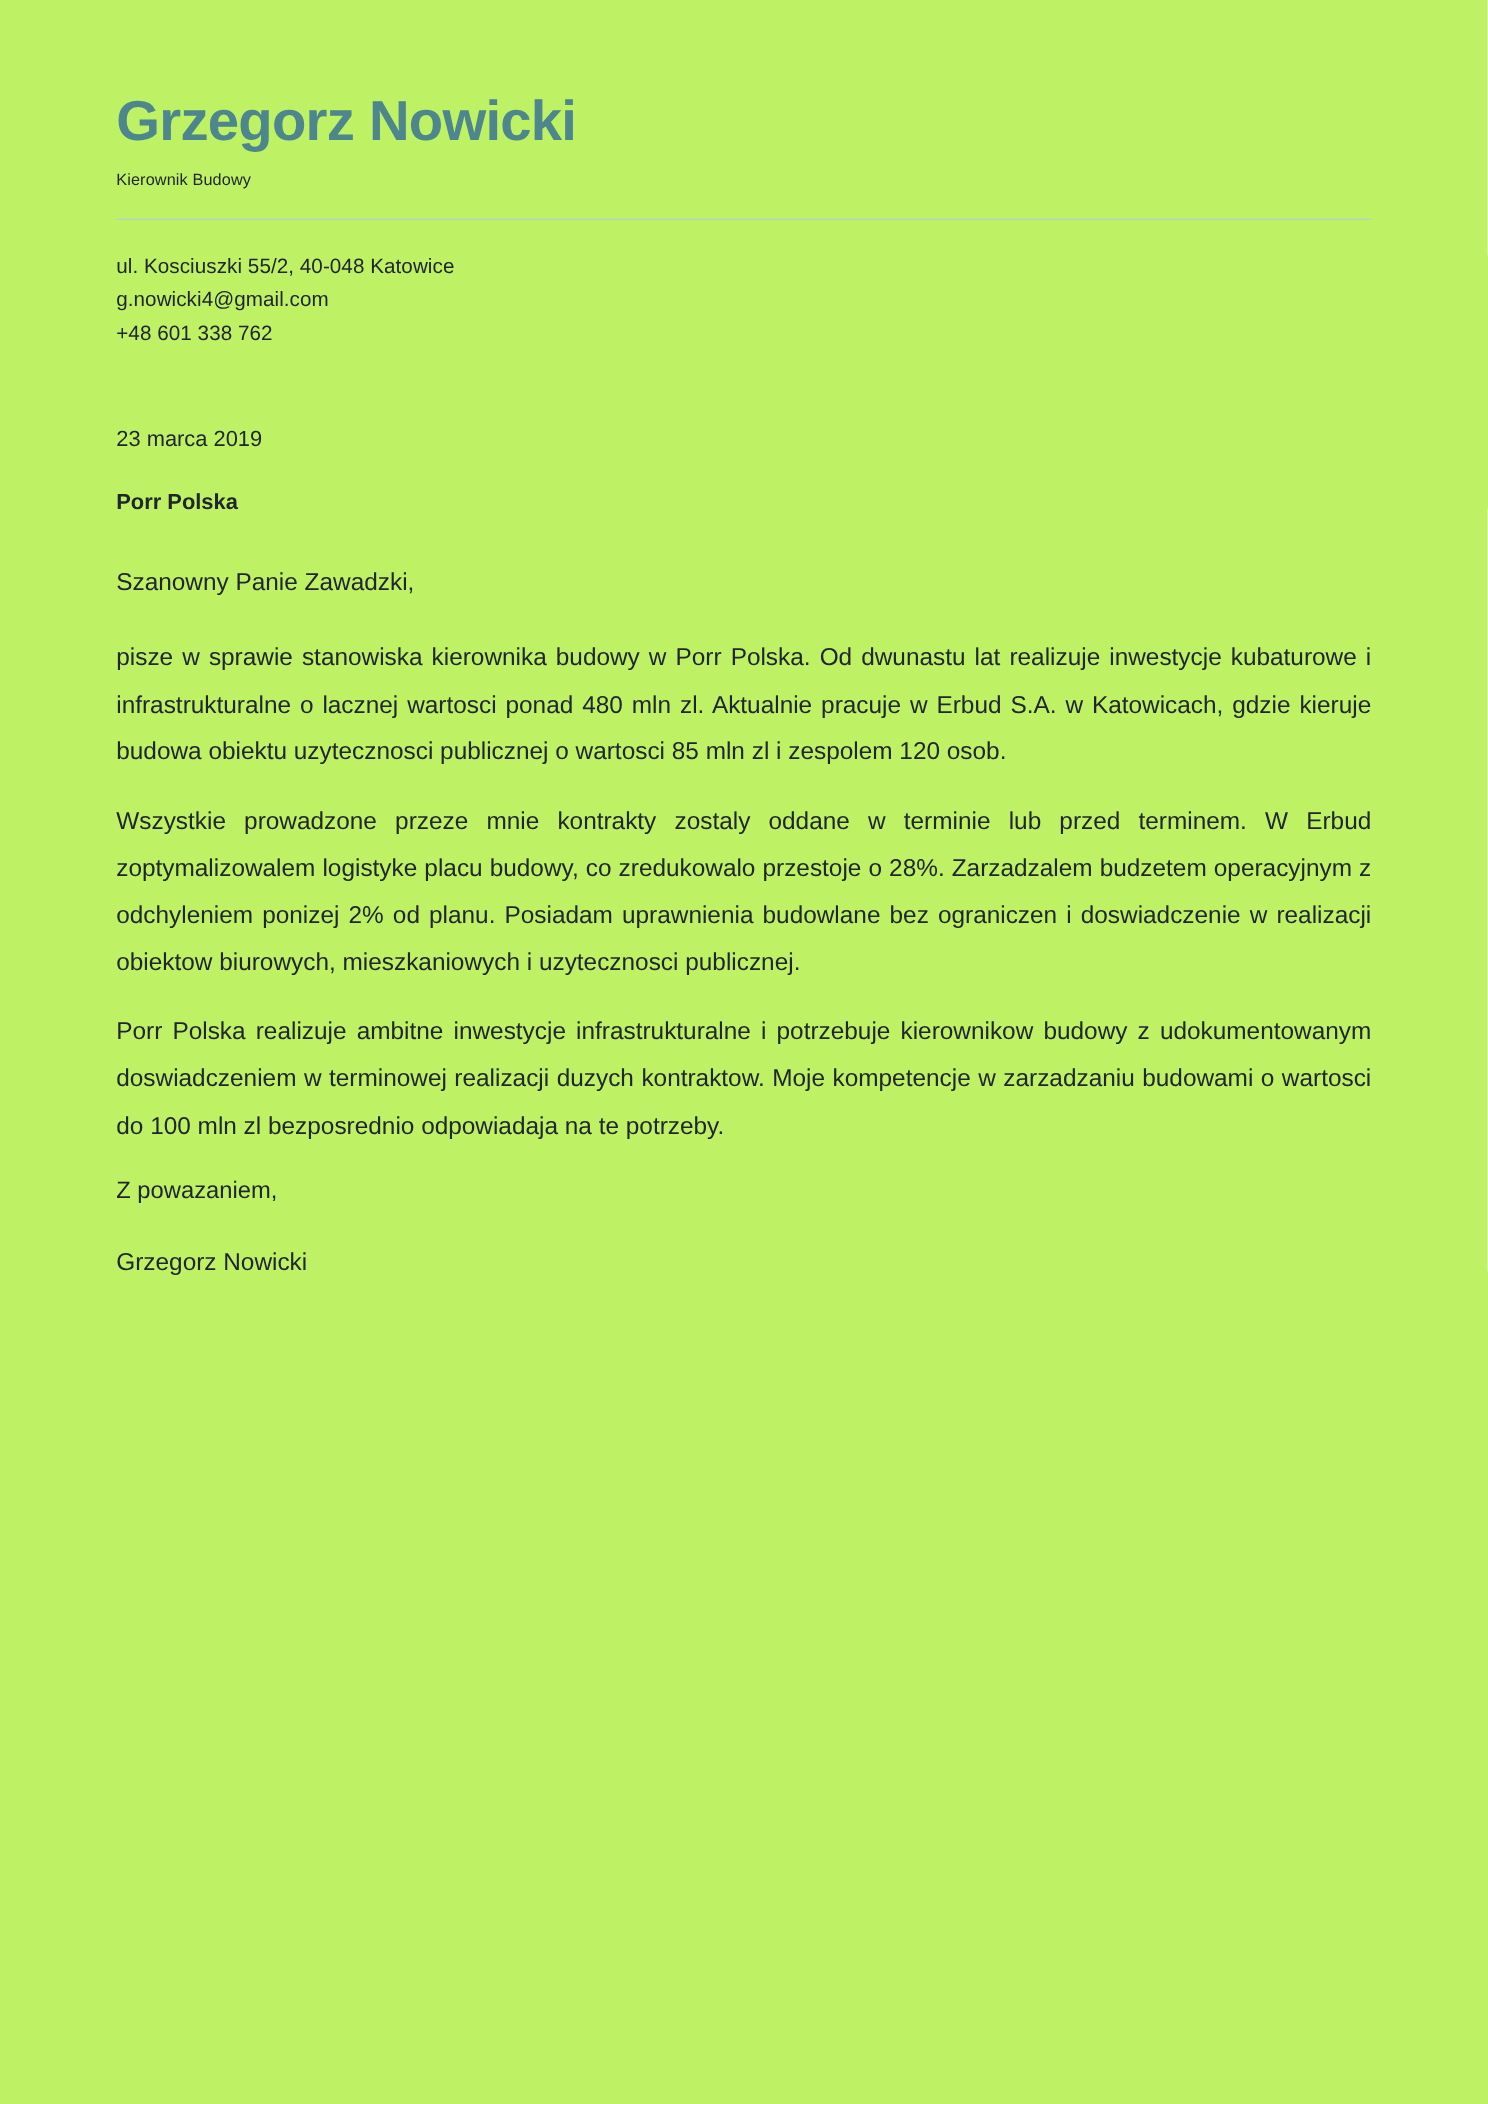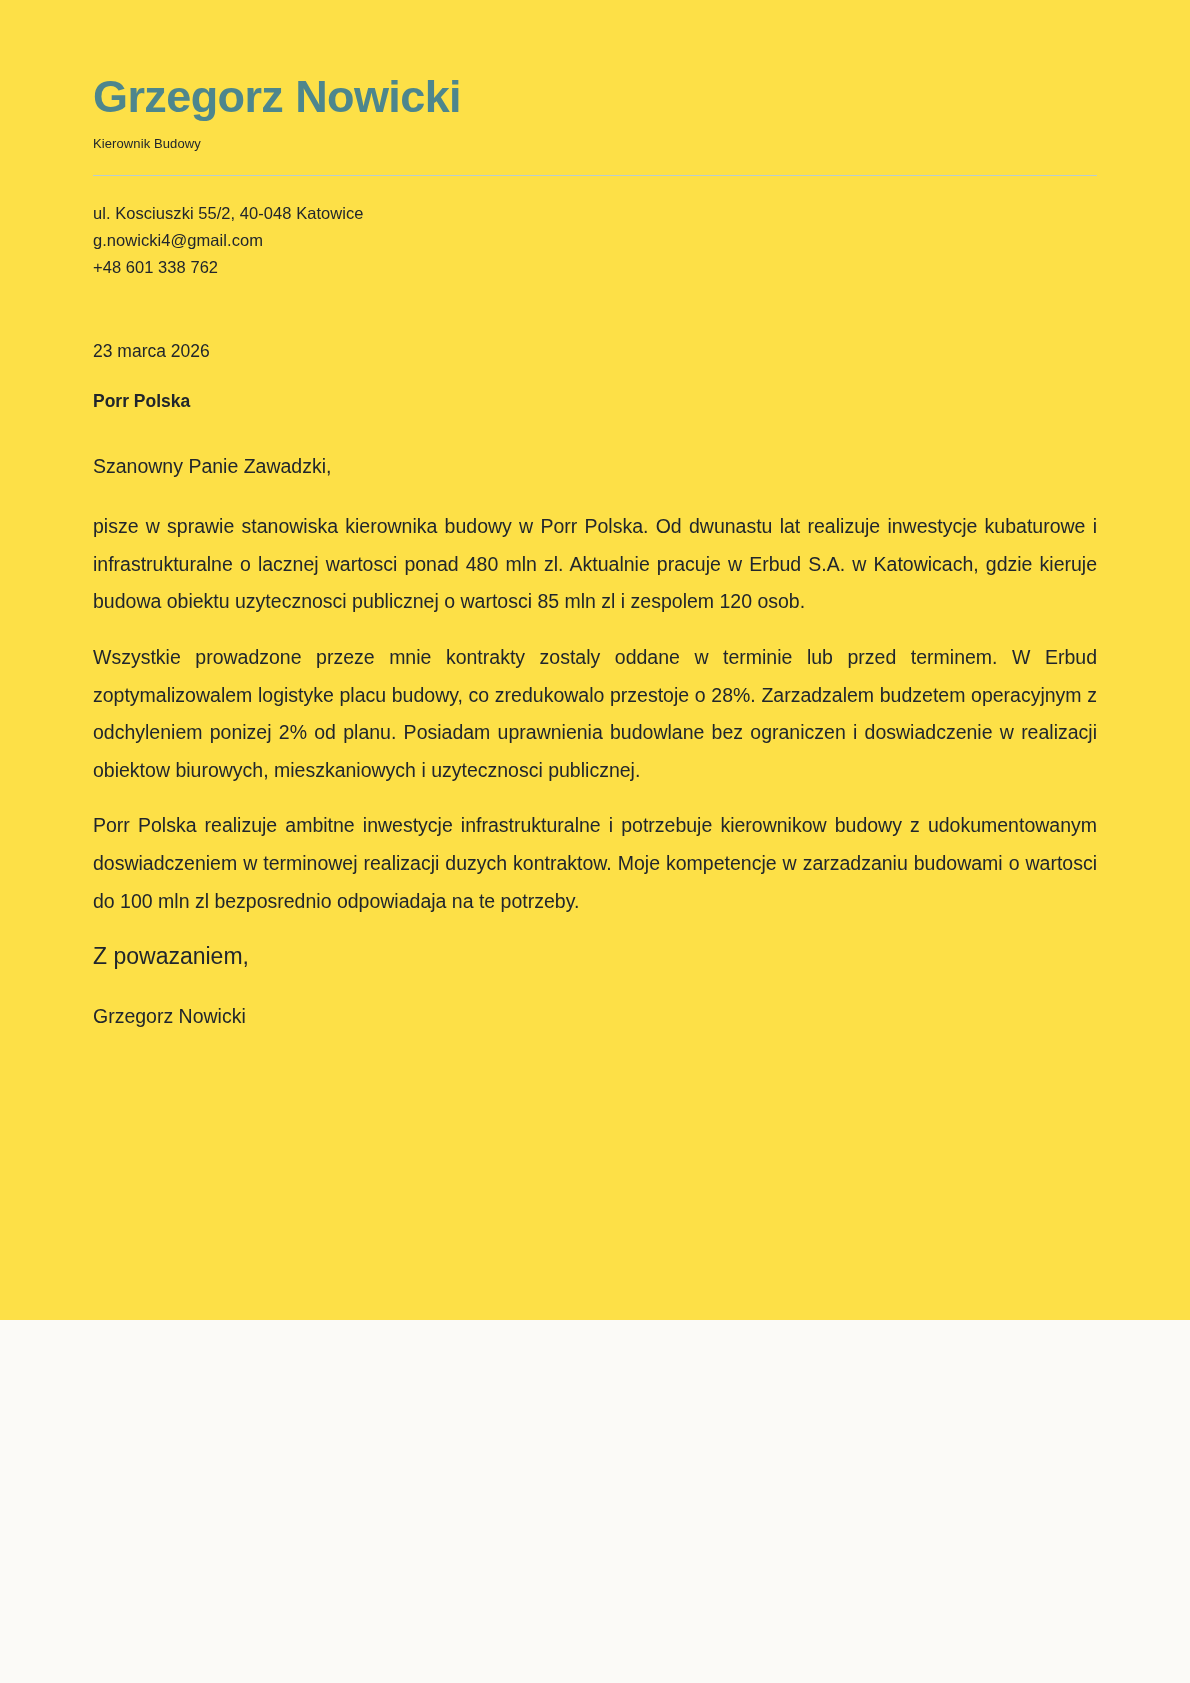--- a/index.html
+++ b/index.html
@@ -9,22 +9,22 @@
   body {
     width: 1190px;
     height: 1683px;
     background: #fbfaf7;
     font-family: "Liberation Sans", sans-serif;
     -webkit-font-smoothing: antialiased;
   }
   .page {
     box-sizing: border-box;
     width: 1190px;
-    height: 1320px;
-    background: #fde047;
+    height: 1683px;
+    background: #bef264;
     padding: 72px 93px 0 93px;
     position: relative;
   }
 
   
   .letter-header {
     margin: 0;
   }
   .name-title {
     font-size: 45px;
@@ -93,21 +93,21 @@
   }
   .body-paragraph {
     font-size: 19.5px;
     line-height: 1.93;
     color: #21262c;
     text-align: justify;
     text-justify: inter-word;
     margin: 0 0 18px 0;
   }
   .closing {
-    font-size: 23px;
+    font-size: 19px;
     line-height: 1.6;
     color: #21262c;
     margin: 14px 0 26px 0;
   }
   .signature {
     font-size: 19.5px;
     line-height: 1.6;
     color: #21262c;
     margin: 0;
   }
@@ -122,21 +122,21 @@
     <div class="job-title">Kierownik Budowy</div>
     <div class="header-rule"></div>
   </div>
 
   <div class="contact-block">
     <div class="contact-line">ul. Kosciuszki 55/2, 40-048 Katowice</div>
     <div class="contact-line">g.nowicki4@gmail.com</div>
     <div class="contact-line">+48 601 338 762</div>
   </div>
 
-  <div class="date-line">23 marca 2026</div>
+  <div class="date-line">23 marca 2019</div>
 
   <div class="recipient-block">
     <div class="recipient-company">Porr Polska</div>
   </div>
 
   <div class="salutation">Szanowny Panie Zawadzki,</div>
 
   <p class="body-paragraph">pisze w sprawie stanowiska kierownika budowy w Porr Polska. Od dwunastu lat realizuje inwestycje kubaturowe i infrastrukturalne o lacznej wartosci ponad 480 mln zl. Aktualnie pracuje w Erbud S.A. w Katowicach, gdzie kieruje budowa obiektu uzytecznosci publicznej o wartosci 85 mln zl i zespolem 120 osob.</p>
 
   <p class="body-paragraph">Wszystkie prowadzone przeze mnie kontrakty zostaly oddane w terminie lub przed terminem. W Erbud zoptymalizowalem logistyke placu budowy, co zredukowalo przestoje o 28%. Zarzadzalem budzetem operacyjnym z odchyleniem ponizej 2% od planu. Posiadam uprawnienia budowlane bez ograniczen i doswiadczenie w realizacji obiektow biurowych, mieszkaniowych i uzytecznosci publicznej.</p>

